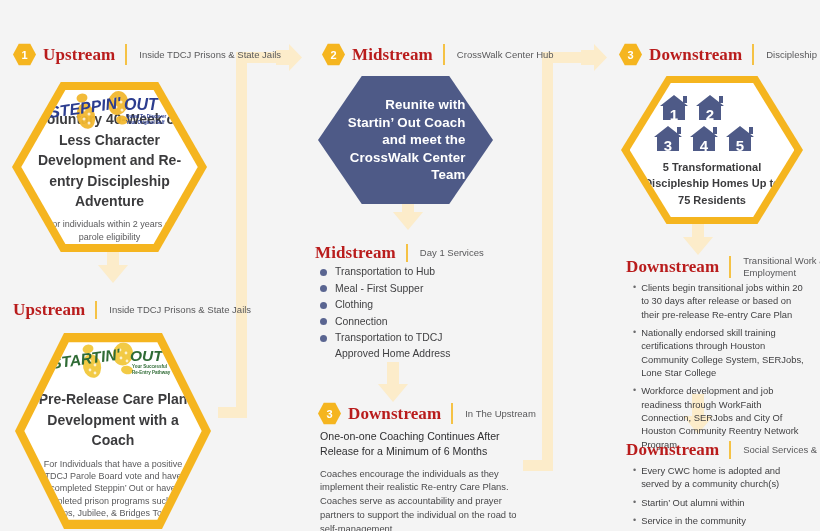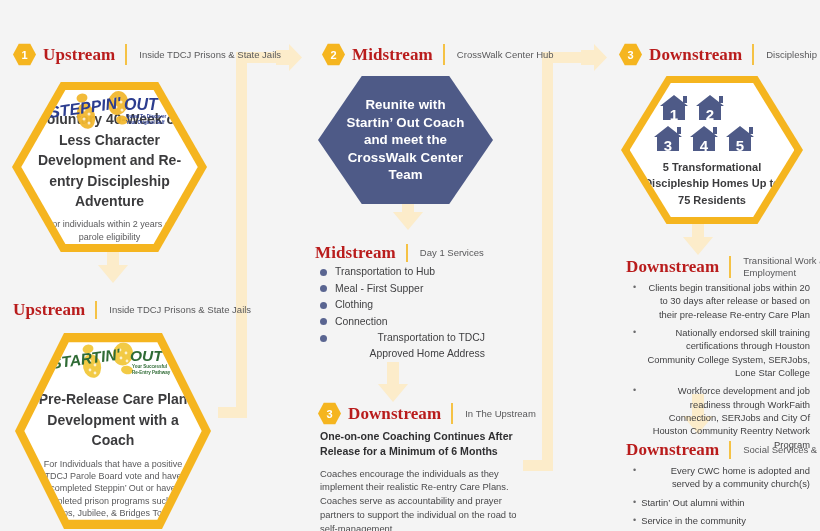--- a/index.html
+++ b/index.html
@@ -45,42 +45,42 @@
     padding:0 12px;
   }
   .hex-blue {
     background:#4e5a87;
     clip-path: polygon(25% 0%, 75% 0%, 100% 50%, 75% 100%, 25% 100%, 0% 50%);
     width:100%; height:100%;
     display:flex; align-items:center; justify-content:center;
   }
   .hex-blue-txt {
     color:#fff; font-weight:bold; font-size:13.3px; line-height:1.32;
-    text-align:center; letter-spacing:.1px;
+    text-align:right; letter-spacing:.1px;
   }
 
   .hx-title { font-weight:bold; font-size:14px; color:#3b3b3d; text-align:center; line-height:1.46; }
   .hx-sub   { font-size:9px; color:#5a5a5c; text-align:center; line-height:1.42; margin-top:7px; }
 
   
   .logo { position:relative; height:40px; width:135px; margin-bottom:9px; }
   .logo svg { position:absolute; left:0; top:0; }
 
   
   .blk { position:absolute; }
   .lst { list-style:none; }
-  .lst li { display:flex; font-size:10.4px; color:#3f3f41; line-height:1.5; margin-bottom:1px;text-align:right; }
+  .lst li { display:flex; font-size:10.4px; color:#3f3f41; line-height:1.5; margin-bottom:1px; }
   .dotblue {
     width:7px; height:7px; border-radius:50%; background:#5a6591;
     flex:none; margin:4.5px 8px 0 4px;
   }
   .lst.sm li { font-size:9.4px; line-height:1.42; margin-bottom:5px; color:#3f3f41; }
   .tick { flex:none; margin:0 5px 0 5px; color:#6a6a6c; font-size:9px; line-height:1.5; }
 
-  .body-title { font-weight:bold; font-size:10.6px; color:#2f2f31; line-height:1.45; }
+  .body-title { font-weight:normal; font-size:10.6px; color:#2f2f31; line-height:1.45; }
   .body-txt   { font-size:9.4px; color:#4a4a4c; line-height:1.46; margin-top:7px; }
 
   
   .pale { position:absolute; background:#fcecca; }
   .arrowsvg { position:absolute; }
   svg { display:block; overflow:visible; }
 </style>
 </head>
 <body>
 

